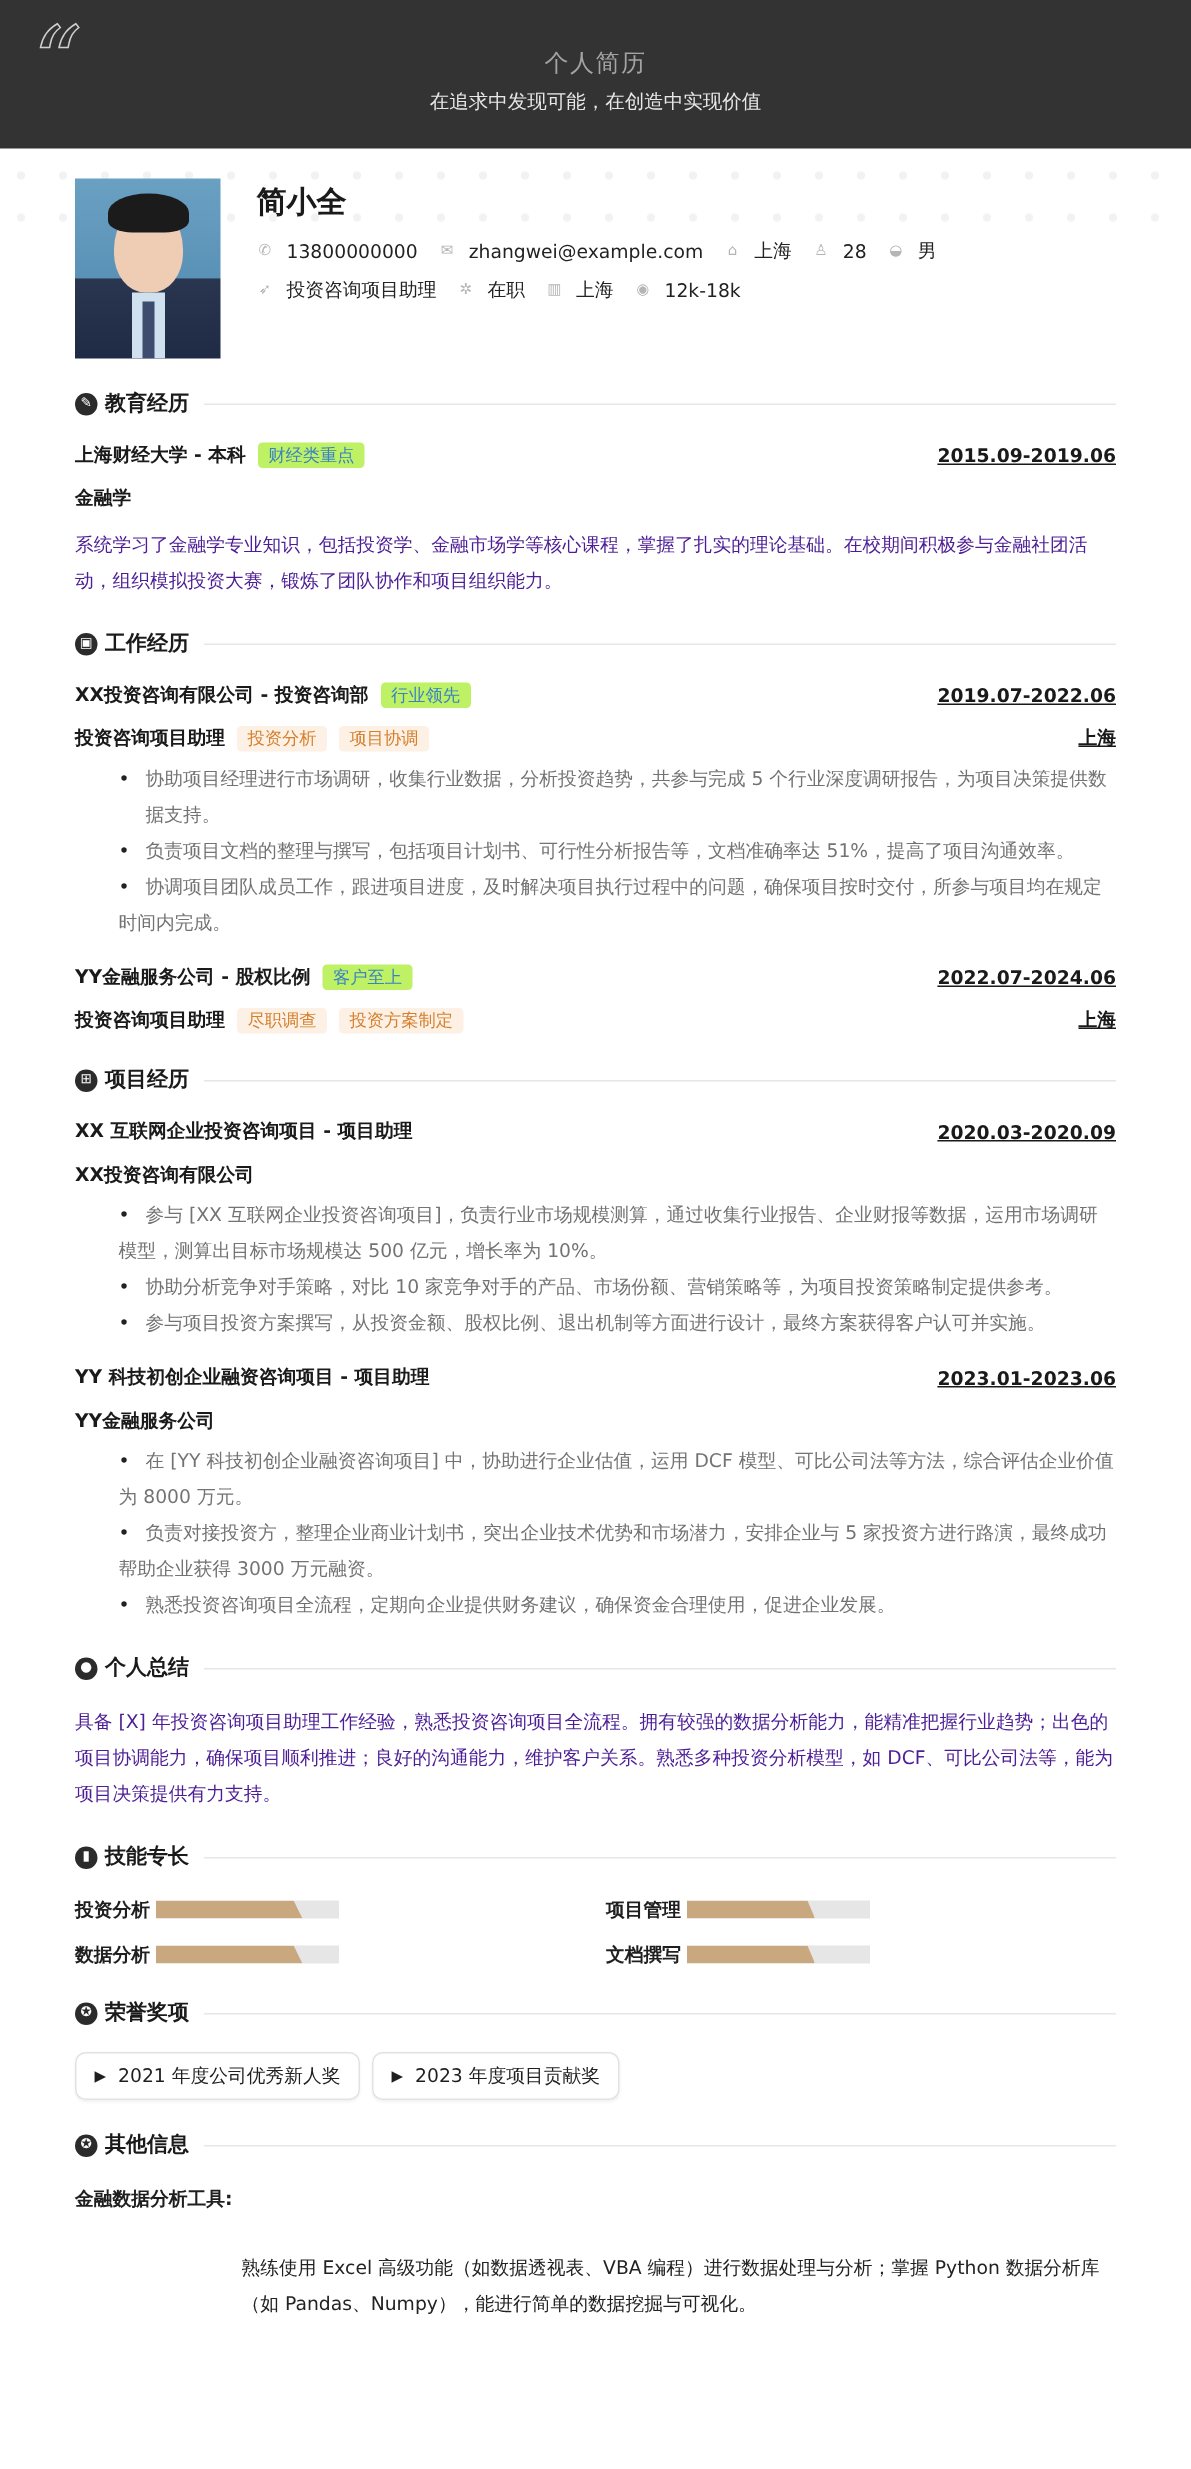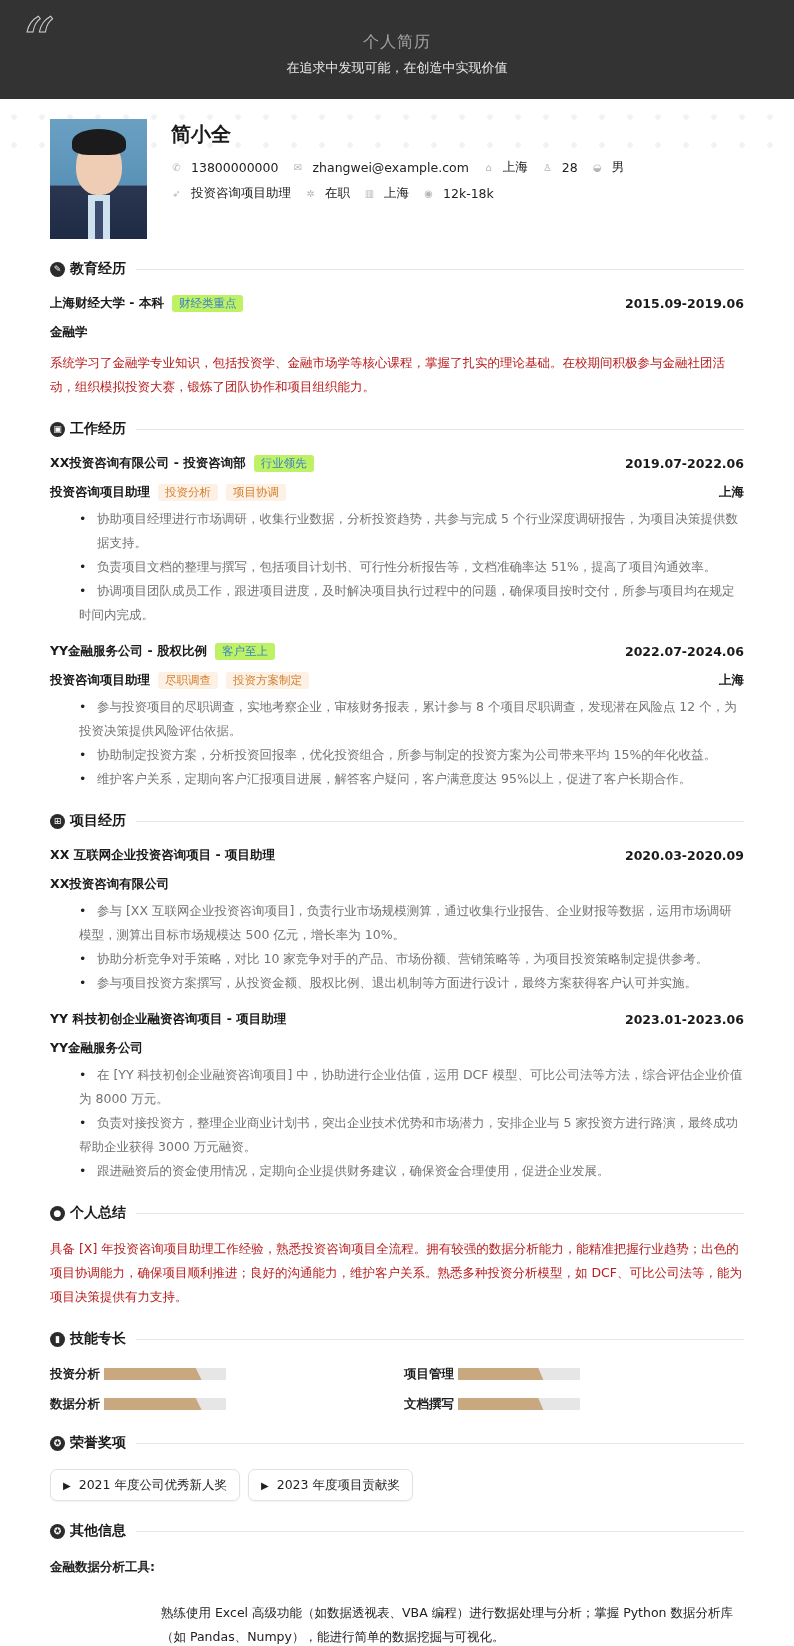--- a/index.html
+++ b/index.html
@@ -32,25 +32,25 @@
   .section { margin-top: 18px; }
   .sec-head { display: flex; align-items: center; height: 24px; }
   .sec-icon { width: 15px; height: 15px; border-radius: 50%; background: #2b2b2b; color: #fff; font-size: 9px; line-height: 15px; text-align: center; margin-right: 5px; }
   .sec-title { font-size: 14px; font-weight: bold; color: #1a1a1a; }
   .sec-line { flex: 1; height: 1px; background: #e6e6e6; margin-left: 10px; }
 
   .entry { margin-top: 12px; }
   .row { display: flex; justify-content: space-between; align-items: center; height: 20px; }
   .row-left { display: flex; align-items: center; }
   .bold { font-weight: bold; font-size: 12.5px; color: #1a1a1a; }
-  .date { font-weight: bold; font-size: 12.5px; color: #1a1a1a; }
+  .date { font-weight: bold; font-size: 12.5px; color: #1a1a1a; text-decoration: underline; }
   .tag-blue { margin-left: 8px; padding: 1px 7px; background: #bef264; color: #3b82c4; font-size: 11.5px; border-radius: 3px; }
   .tag-orange { margin-left: 8px; padding: 1px 7px; background: #fdf0e4; color: #d5802e; font-size: 11.5px; border-radius: 3px; }
   .sub { margin-top: 9px; }
-  .para { margin-top: 9px; font-size: 12.5px; line-height: 24px; color: #b91c1c; }
+  .para { margin-top: 9px; font-size: 12.5px; line-height: 24px; color: #4c1d95; }
   ul.bullets { list-style: none; margin-top: 5px; }
   ul.bullets li { position: relative; padding-left: 18px; font-size: 12.5px; line-height: 24px; color: #737373; margin-left: 29px; }
   ul.bullets li::before { content: "•"; position: absolute; left: 0; top: 0; color: #222; }
   ul.bullets li.wrap { padding-left: 0; text-indent: 18px; }
   ul.bullets li.wrap::before { left: 0; text-indent: 0; }
 
   .skills { display: grid; grid-template-columns: 354px 330px; row-gap: 12px; margin-top: 14px; }
   .skill { display: flex; align-items: center; height: 18px; }
   .skill-name { font-size: 12.5px; font-weight: bold; width: 54px; }
   .skill-bar { position: relative; width: 122px; height: 12px; background: #e6e6e6; }
@@ -186,25 +186,20 @@
         <span class="date">2022.07-2024.06</span>
       </div>
       <div class="row sub">
         <div class="row-left">
           <span class="bold">投资咨询项目助理</span>
           <span class="tag-orange">尽职调查</span>
           <span class="tag-orange">投资方案制定</span>
         </div>
         <span class="date">上海</span>
       </div>
-      <ul class="bullets">
-        <li class="wrap">参与投资项目的尽职调查，实地考察企业，审核财务报表，累计参与 8 个项目尽职调查，发现潜在风险点 12 个，为投资决策提供风险评估依据。</li>
-        <li>协助制定投资方案，分析投资回报率，优化投资组合，所参与制定的投资方案为公司带来平均 15%的年化收益。</li>
-        <li>维护客户关系，定期向客户汇报项目进展，解答客户疑问，客户满意度达 95%以上，促进了客户长期合作。</li>
-      </ul>
     </div>
   </div>
 
   <div class="section">
     <div class="sec-head">
       <span class="sec-icon">⊞</span>
       <span class="sec-title">项目经历</span>
       <span class="sec-line"></span>
     </div>
     <div class="entry">
@@ -225,21 +220,21 @@
       <div class="row">
         <span class="bold">YY 科技初创企业融资咨询项目 - 项目助理</span>
         <span class="date">2023.01-2023.06</span>
       </div>
       <div class="row sub">
           <span class="bold">YY金融服务公司</span>
         </div>
       <ul class="bullets">
         <li class="wrap">在 [YY 科技初创企业融资咨询项目] 中，协助进行企业估值，运用 DCF 模型、可比公司法等方法，综合评估企业价值为 8000 万元。</li>
         <li class="wrap">负责对接投资方，整理企业商业计划书，突出企业技术优势和市场潜力，安排企业与 5 家投资方进行路演，最终成功帮助企业获得 3000 万元融资。</li>
-        <li>跟进融资后的资金使用情况，定期向企业提供财务建议，确保资金合理使用，促进企业发展。</li>
+        <li>熟悉投资咨询项目全流程，定期向企业提供财务建议，确保资金合理使用，促进企业发展。</li>
       </ul>
     </div>
   </div>
 
   <div class="section">
     <div class="sec-head">
       <span class="sec-icon">●</span>
       <span class="sec-title">个人总结</span>
       <span class="sec-line"></span>
     </div>

